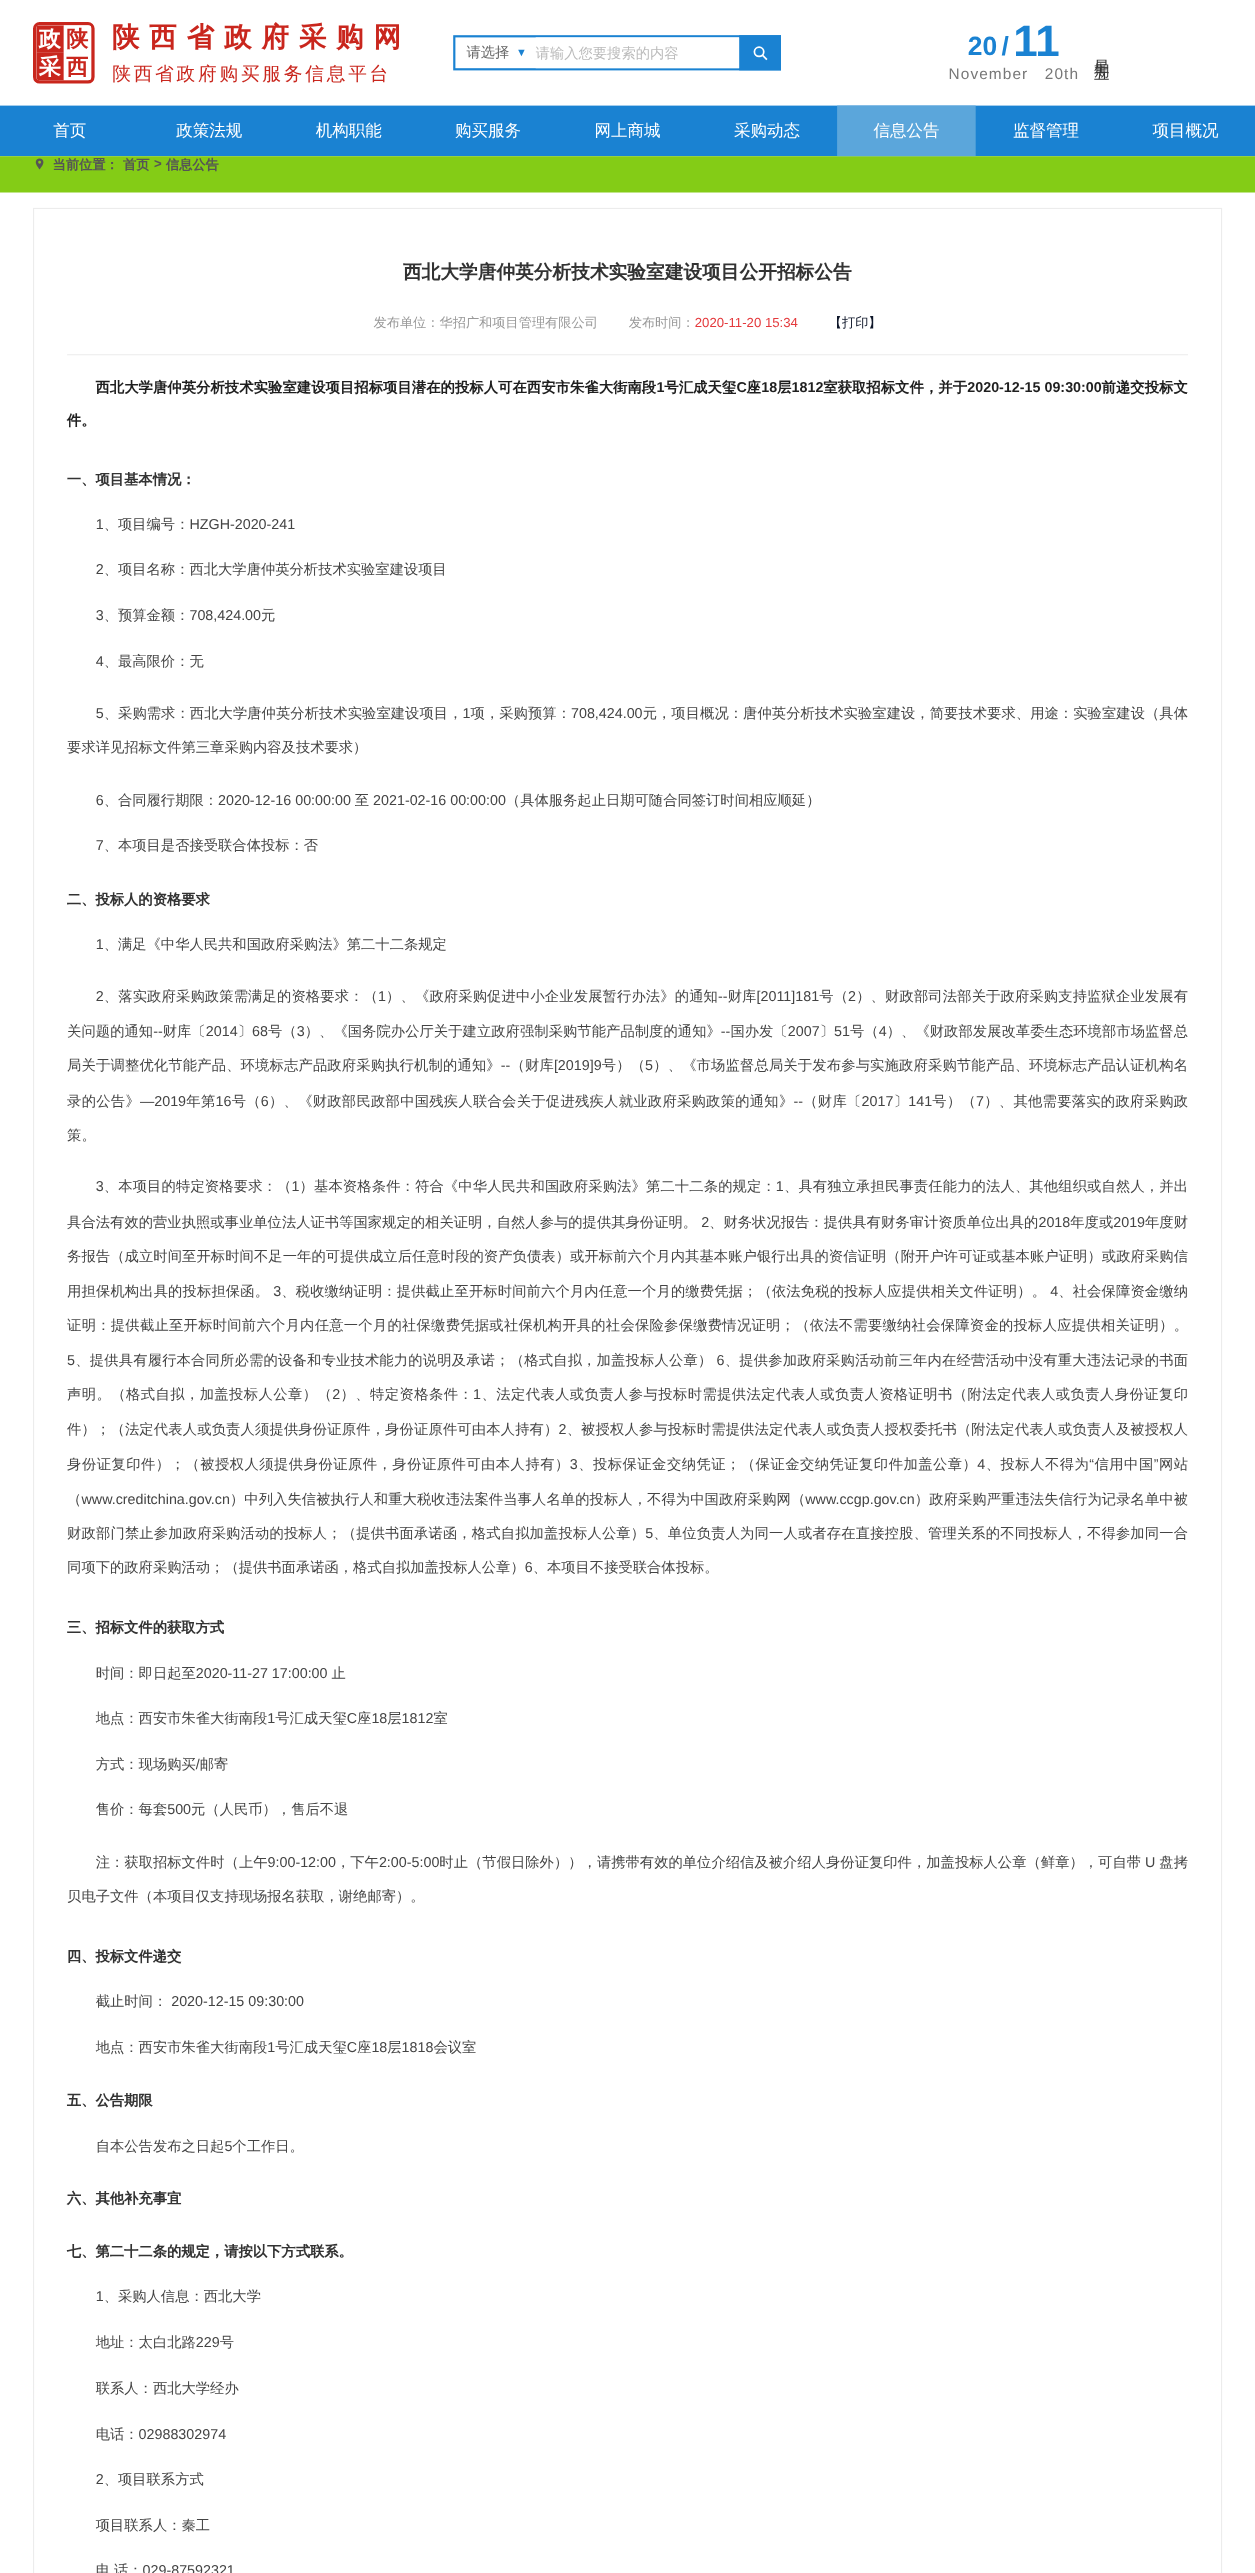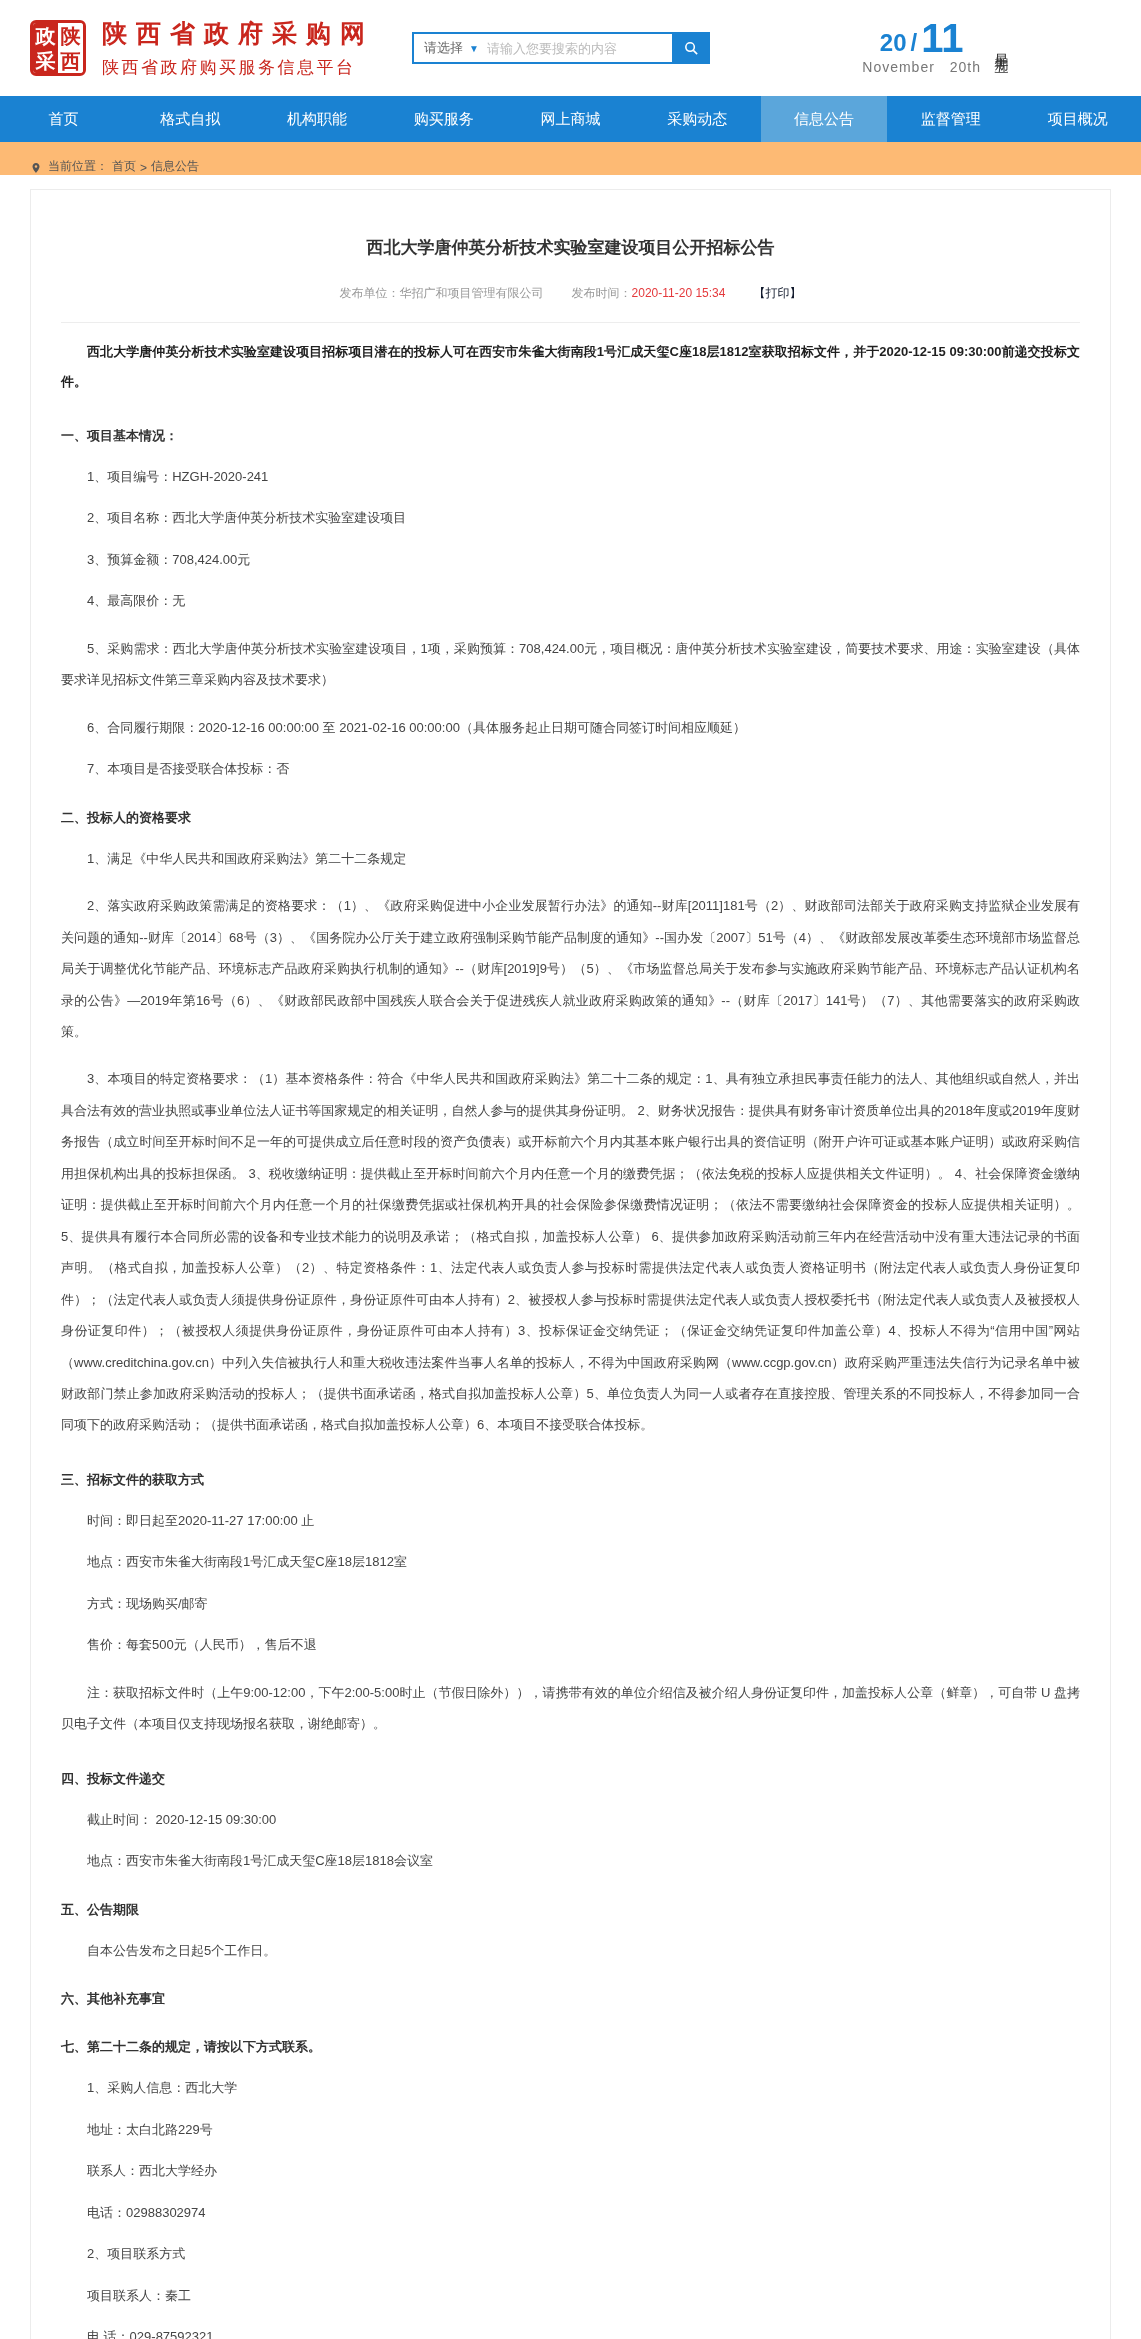--- a/index.html
+++ b/index.html
@@ -31,21 +31,21 @@
   .date-day { font-size:24px; }
   .date-slash { font-size:24px; margin:0 4px; }
   .date-month { font-size:40px; line-height:0.85; }
   .date-sub { color:#777; font-size:14px; margin-top:4px; letter-spacing:1px; }
   .weekday { writing-mode: vertical-lr; text-orientation: upright; font-size:14px; color:#333; letter-spacing:4px; line-height:1; }
   
   .nav { display:flex; background:#1a82d2; height:46px; }
   .nav-item { flex:1; display:flex; align-items:center; justify-content:center; color:#fff; font-size:15px; cursor:pointer; }
   .nav-item.active { background:#5ba6db; }
   
-  .breadcrumb { background:#fdba74; height:33px; display:flex; align-items:flex-end; padding-left:30px; font-size:12px; color:#555; gap:4px; }
+  .breadcrumb { background:#84cc16; height:33px; display:flex; align-items:flex-start; padding-left:30px; font-size:12px; color:#555; gap:4px;font-weight:bold; }
   .breadcrumb .pin { display:flex; align-items:center; margin-right:2px; }
   .crumb-link { color:#555; cursor:pointer; }
   
   .panel { margin: 14px 30px 36px; border:1px solid #ececec; background:#fff; padding: 46px 30px 70px; }
   .doc-title { text-align:center; font-size:17px; font-weight:bold; color:#333; }
   .doc-meta { text-align:center; font-size:12px; color:#999; margin-top:26px; }
   .doc-meta .time { color:#e4393c; }
   .doc-meta .gap { display:inline-block; width:28px; }
   .doc-meta .print { color:#0f172a; cursor:pointer; }
   .meta-divider { border-bottom:1px solid #ededed; margin:20px 0 14px; }
@@ -99,21 +99,21 @@
         <span>November</span>
         <span style="margin-left:10px;">20th</span>
       </div>
     </div>
     <div class="weekday">星期五</div>
   </div>
 </div>
 
 <div class="nav" id="nav">
     <div class="nav-item">首页</div>
-    <div class="nav-item">格式自拟</div>
+    <div class="nav-item">政策法规</div>
     <div class="nav-item">机构职能</div>
     <div class="nav-item">购买服务</div>
     <div class="nav-item">网上商城</div>
     <div class="nav-item">采购动态</div>
     <div class="nav-item active">信息公告</div>
     <div class="nav-item">监督管理</div>
     <div class="nav-item">项目概况</div>
   </div>
 
 <div class="breadcrumb">

